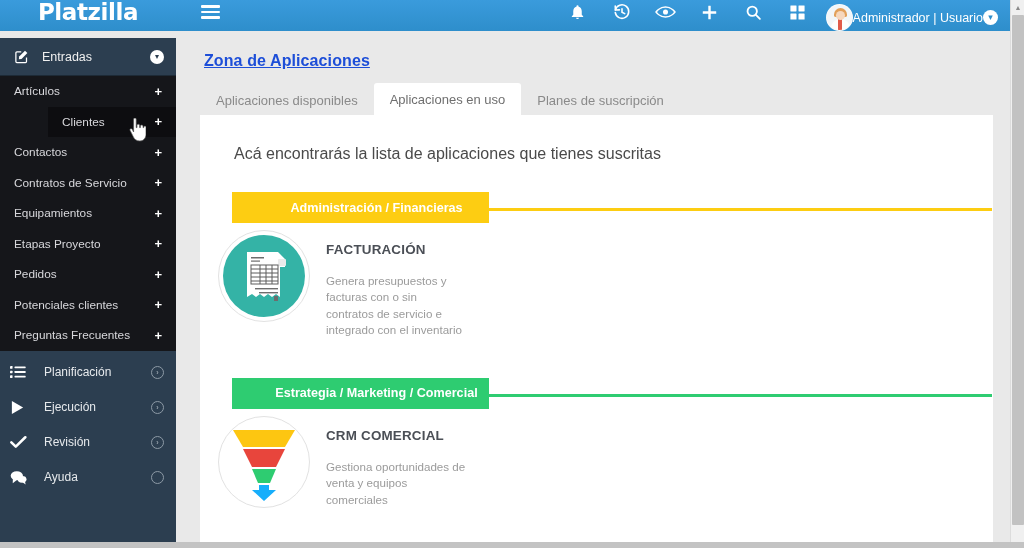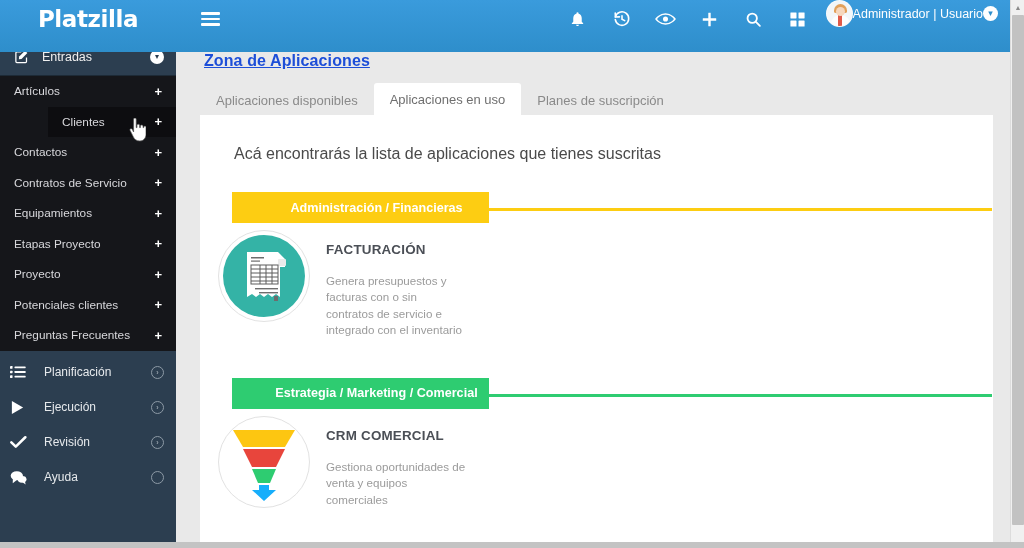--- a/index.html
+++ b/index.html
@@ -12,23 +12,23 @@
   #app {
     position: relative;
     width: 1024px; height: 548px;
     background: #e9e9e9;
     overflow: hidden;
   }
 
   
   .topbar {
     position: absolute; top: 0; left: 0;
-    width: 1024px; height: 52px;
+    width: 1024px; height: 31px;
     background: linear-gradient(180deg,#3a9bdc 0%, #2e8ecb 100%);
-    display: flex; align-items: flex-start;
+    display: flex; align-items: flex-end;
     z-index: 30;
   }
   .brand {
     width: 176px; height: 38px;
     display: flex; align-items: center; justify-content: center;
     color: #ffffff;
     font-size: 23px;
     font-weight: bold;
     letter-spacing: -0.4px;
     font-family: "DejaVu Sans", sans-serif;
@@ -358,21 +358,21 @@
       </div>
       <div class="sb-item">
         <span class="txt">Equipamientos</span>
         <span class="plus">+</span>
       </div>
       <div class="sb-item">
         <span class="txt">Etapas Proyecto</span>
         <span class="plus">+</span>
       </div>
       <div class="sb-item">
-        <span class="txt">Proyecto</span>
+        <span class="txt">Pedidos</span>
         <span class="plus">+</span>
       </div>
       <div class="sb-item">
         <span class="txt">Potenciales clientes</span>
         <span class="plus">+</span>
       </div>
       <div class="sb-item">
         <span class="txt">Preguntas Frecuentes</span>
         <span class="plus">+</span>
       </div>

